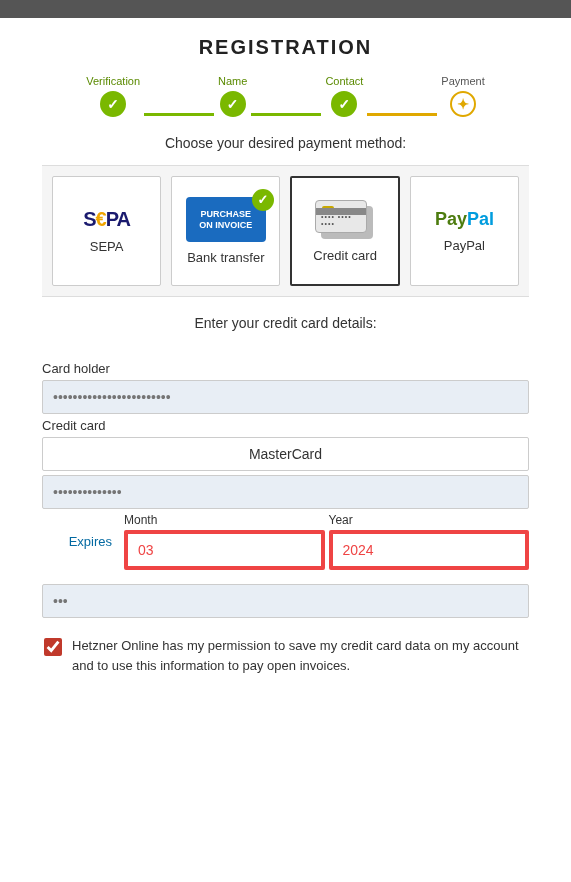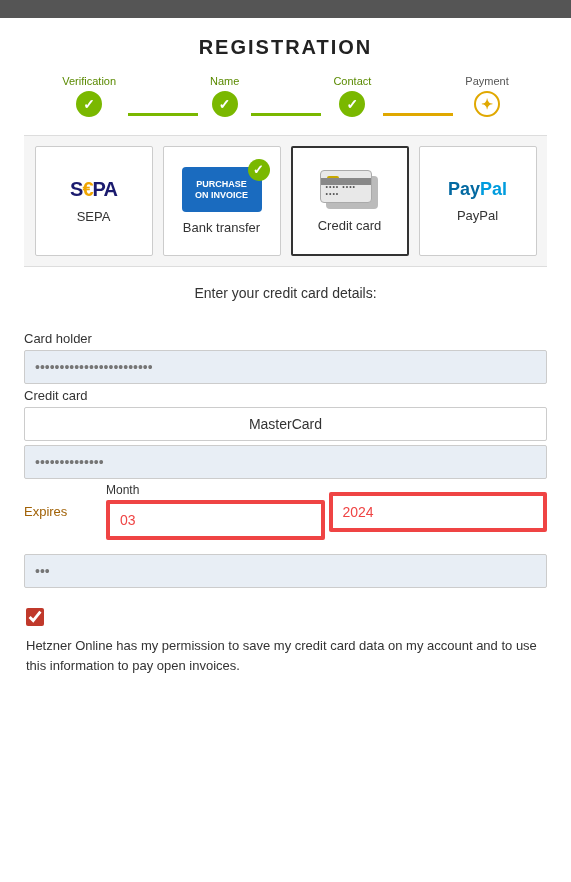--- a/index.html
+++ b/index.html
@@ -17,37 +17,37 @@
       min-height: 882px;
       position: relative;
       overflow: hidden;
     }
     .top-bg {
       background: #555;
       height: 18px;
       width: 100%;
     }
     .content {
-      padding: 18px 24px 30px;
+      padding: 18px 42px 30px;
     }
     .title {
       text-align: center;
       font-size: 20px;
       font-weight: bold;
       letter-spacing: 2px;
       color: #222;
       margin-bottom: 16px;
     }
     
     .steps {
       display: flex;
       justify-content: center;
       align-items: flex-start;
       margin-bottom: 18px;
-      gap: 12px;
+      gap: 4px;
     }
     .step {
       display: flex;
       flex-direction: column;
       align-items: center;
       position: relative;
     }
     .step-label {
       font-size: 11px;
       color: #5a8a00;
@@ -211,21 +211,21 @@
       left: 5px;
       font-size: 7px;
       letter-spacing: 1px;
       color: #555;
     }
     
     .paypal-logo {
       font-size: 18px;
       font-weight: bold;
     }
-    .paypal-logo .p1 { color: #0369a1; margin-top: 40px; }
+    .paypal-logo .p1 { color: #4d7c0f; margin-top: 40px; }
     .paypal-logo .p2 { color: #009cde; }
     
     .cc-prompt {
       text-align: center;
       font-size: 14px;
       color: #333;
       margin-bottom: 30px;
     }
     .form-group {
       margin-bottom: 4px;
@@ -252,29 +252,29 @@
       text-align: center;
     }
     .expires-row {
       display: flex;
       align-items: center;
       gap: 12px;
       margin-bottom: 14px;
     }
     .expires-label {
       font-size: 13px;
-      color: #a16207;
+      color: #0369a1;
       width: 70px;
       flex-shrink: 0;
+      text-align: right;
     }
     .expires-fields {
       display: flex;
       gap: 4px;
       flex: 1;
-      align-items: center;
     }
     .expires-field {
       display: flex;
       flex-direction: column;
       flex: 1;
     }
     .expires-field-label {
       font-size: 12px;
       color: #333;
       margin-bottom: 3px;
@@ -288,21 +288,20 @@
       color: #ef4444;
       border-radius: 2px;
       outline: none;
     }
     .checkbox-row {
       display: flex;
       align-items: flex-start;
       gap: 10px;
       margin-top: 18px;
       padding: 0 2px;
-      flex-direction: column;
     }
     .checkbox-input {
       width: 18px;
       height: 18px;
       accent-color: #c0392b;
       flex-shrink: 0;
       margin-top: 2px;
       cursor: pointer;
     }
     .checkbox-label {
@@ -339,20 +338,21 @@
         <div class="step-circle">✓</div>
       </div>
       <div class="step-line yellow"></div>
 
       <div class="step">
         <span class="step-label inactive">Payment</span>
         <div class="step-circle active-yellow">✦</div>
       </div>
     </div>
 
+    <p class="payment-prompt">Choose your desired payment method:</p>
 
     <div class="payment-methods">
 
       <div class="payment-card">
         <div>
           <span class="sepa-logo">S<span class="euro">€</span>PA</span>
         </div>
         <span class="payment-card-label">SEPA</span>
       </div>
 
@@ -401,20 +401,21 @@
     </div>
 
     <div class="expires-row">
       <span class="expires-label">Expires</span>
       <div class="expires-fields">
         <div class="expires-field">
           <span class="expires-field-label">Month</span>
           <input type="text" value="03" style="">
         </div>
         <div class="expires-field">
+          <span class="expires-field-label">Year</span>
           <input type="text" value="2024" style="">
         </div>
       </div>
     </div>
 
     <div class="form-group">
       <input class="form-input" type="text" value="" placeholder="•••" style="">
     </div>
 
     <div class="checkbox-row">

